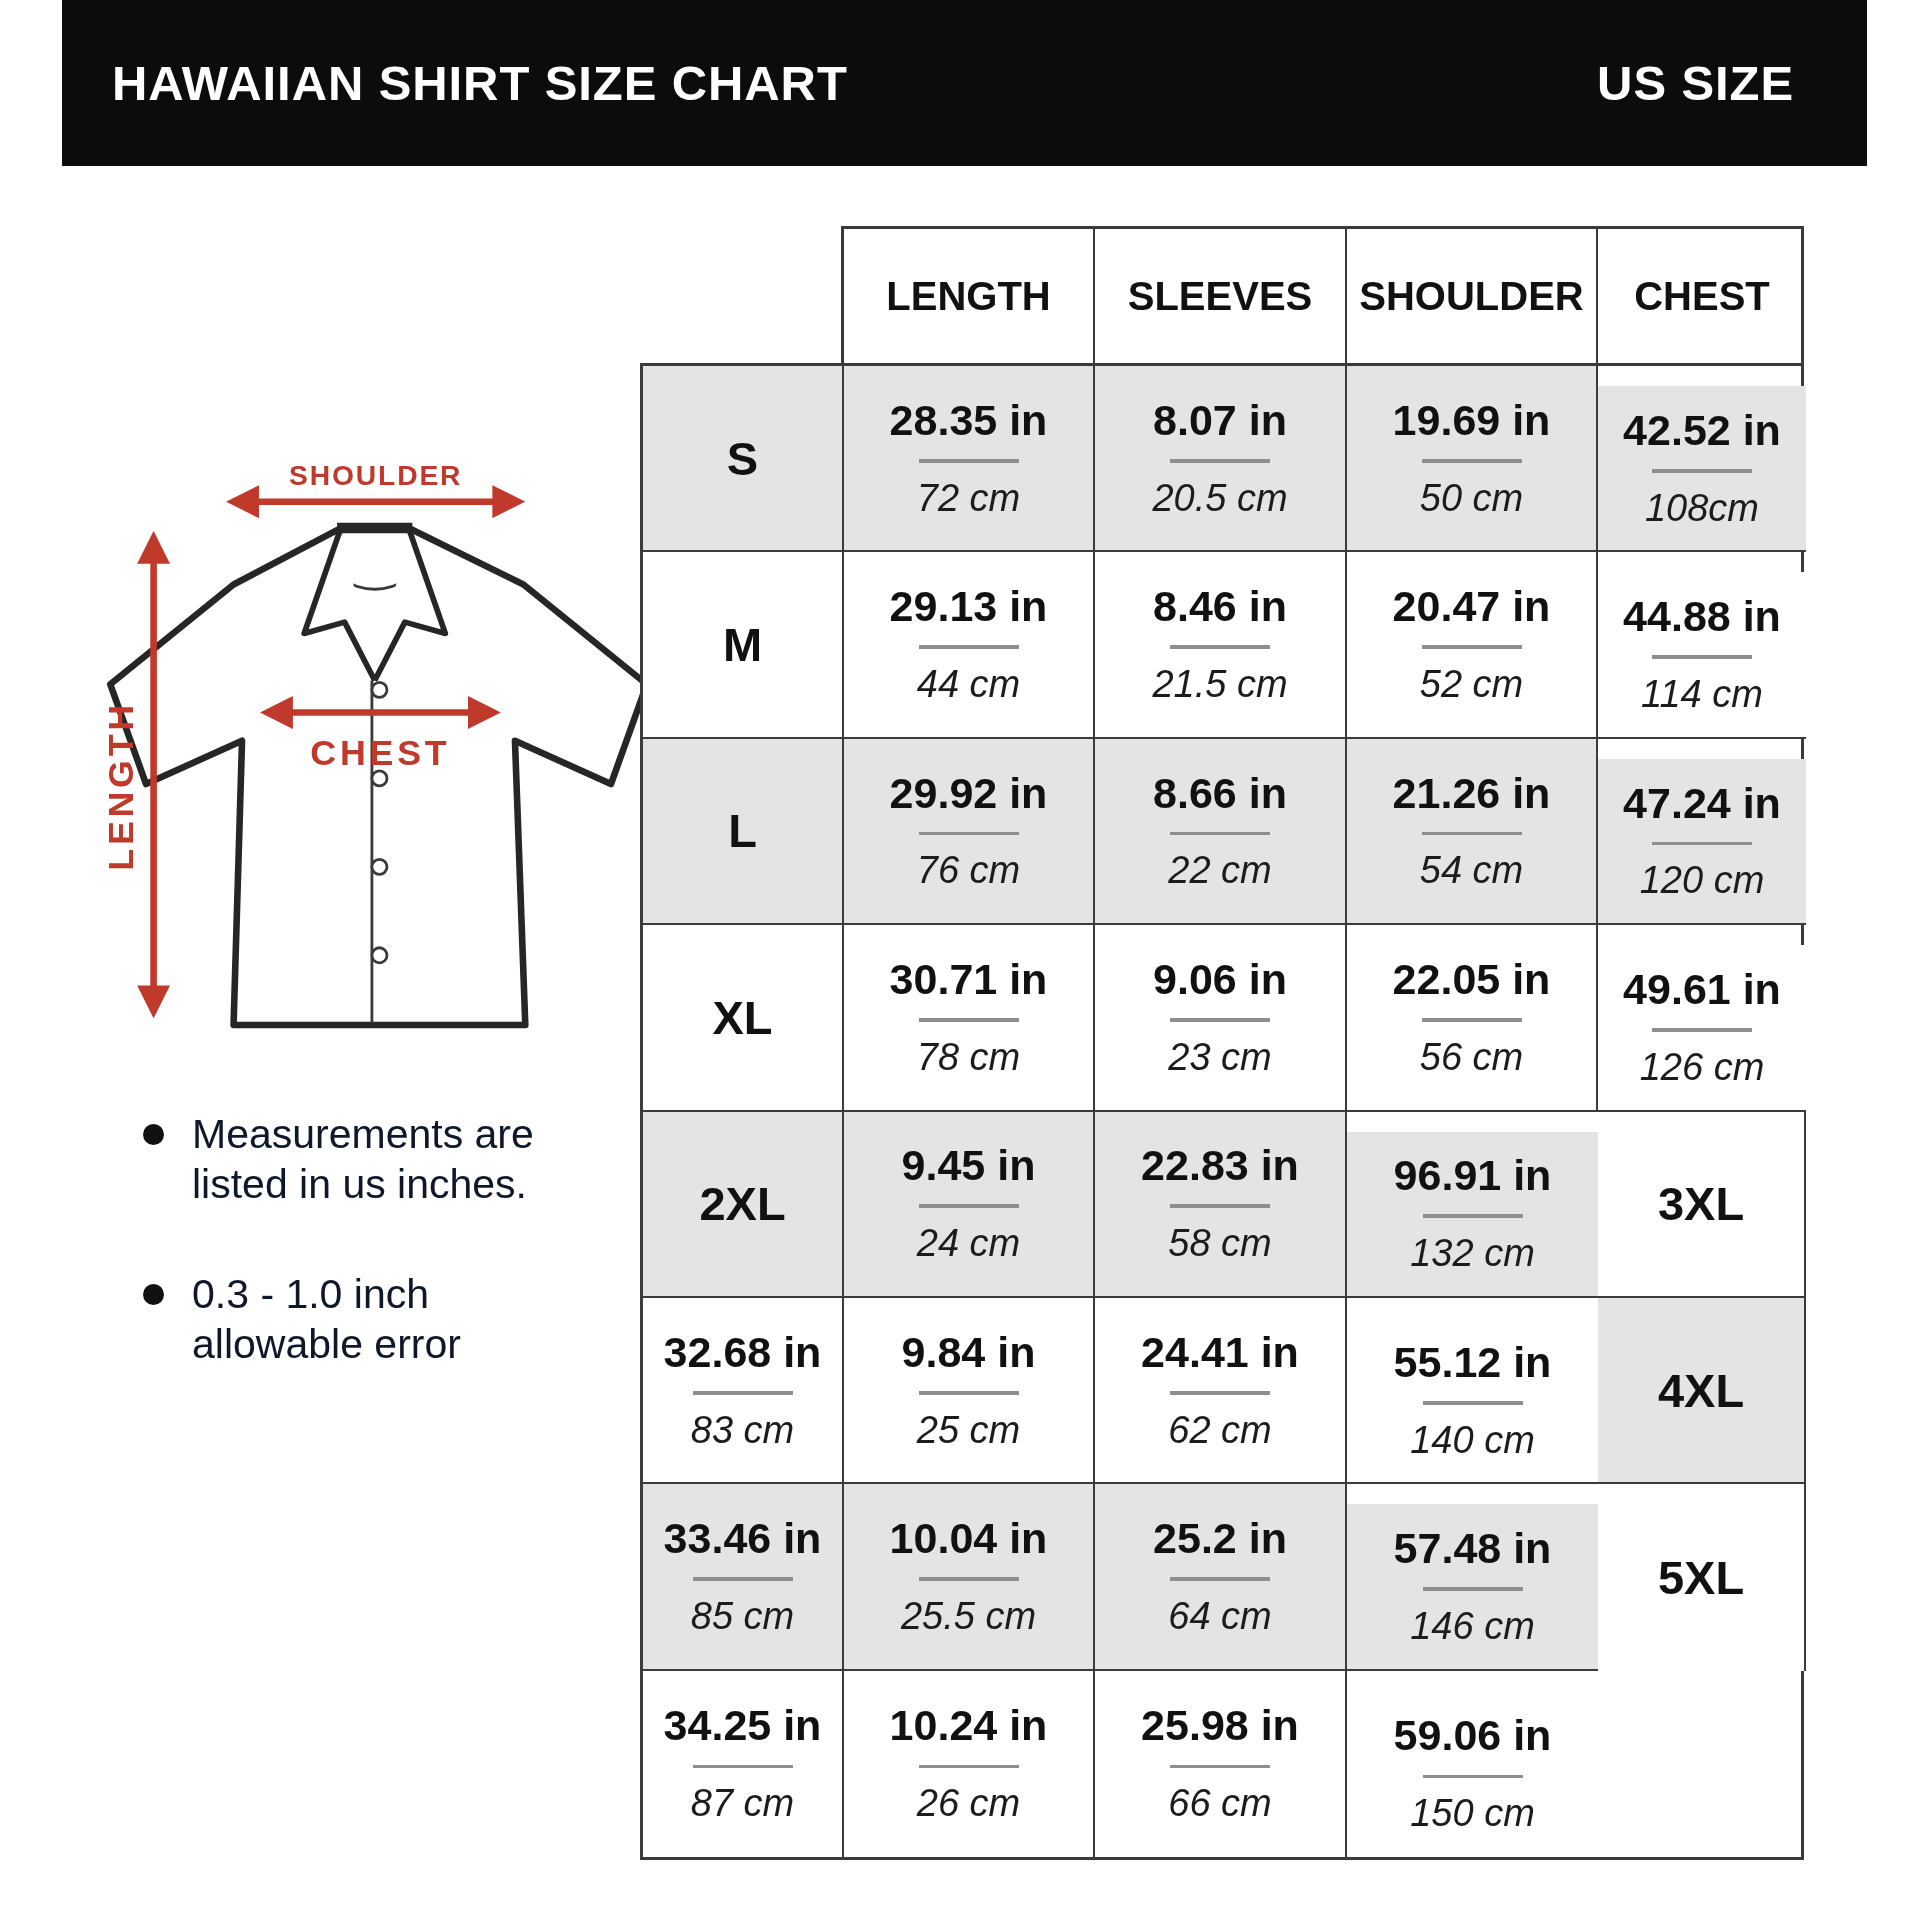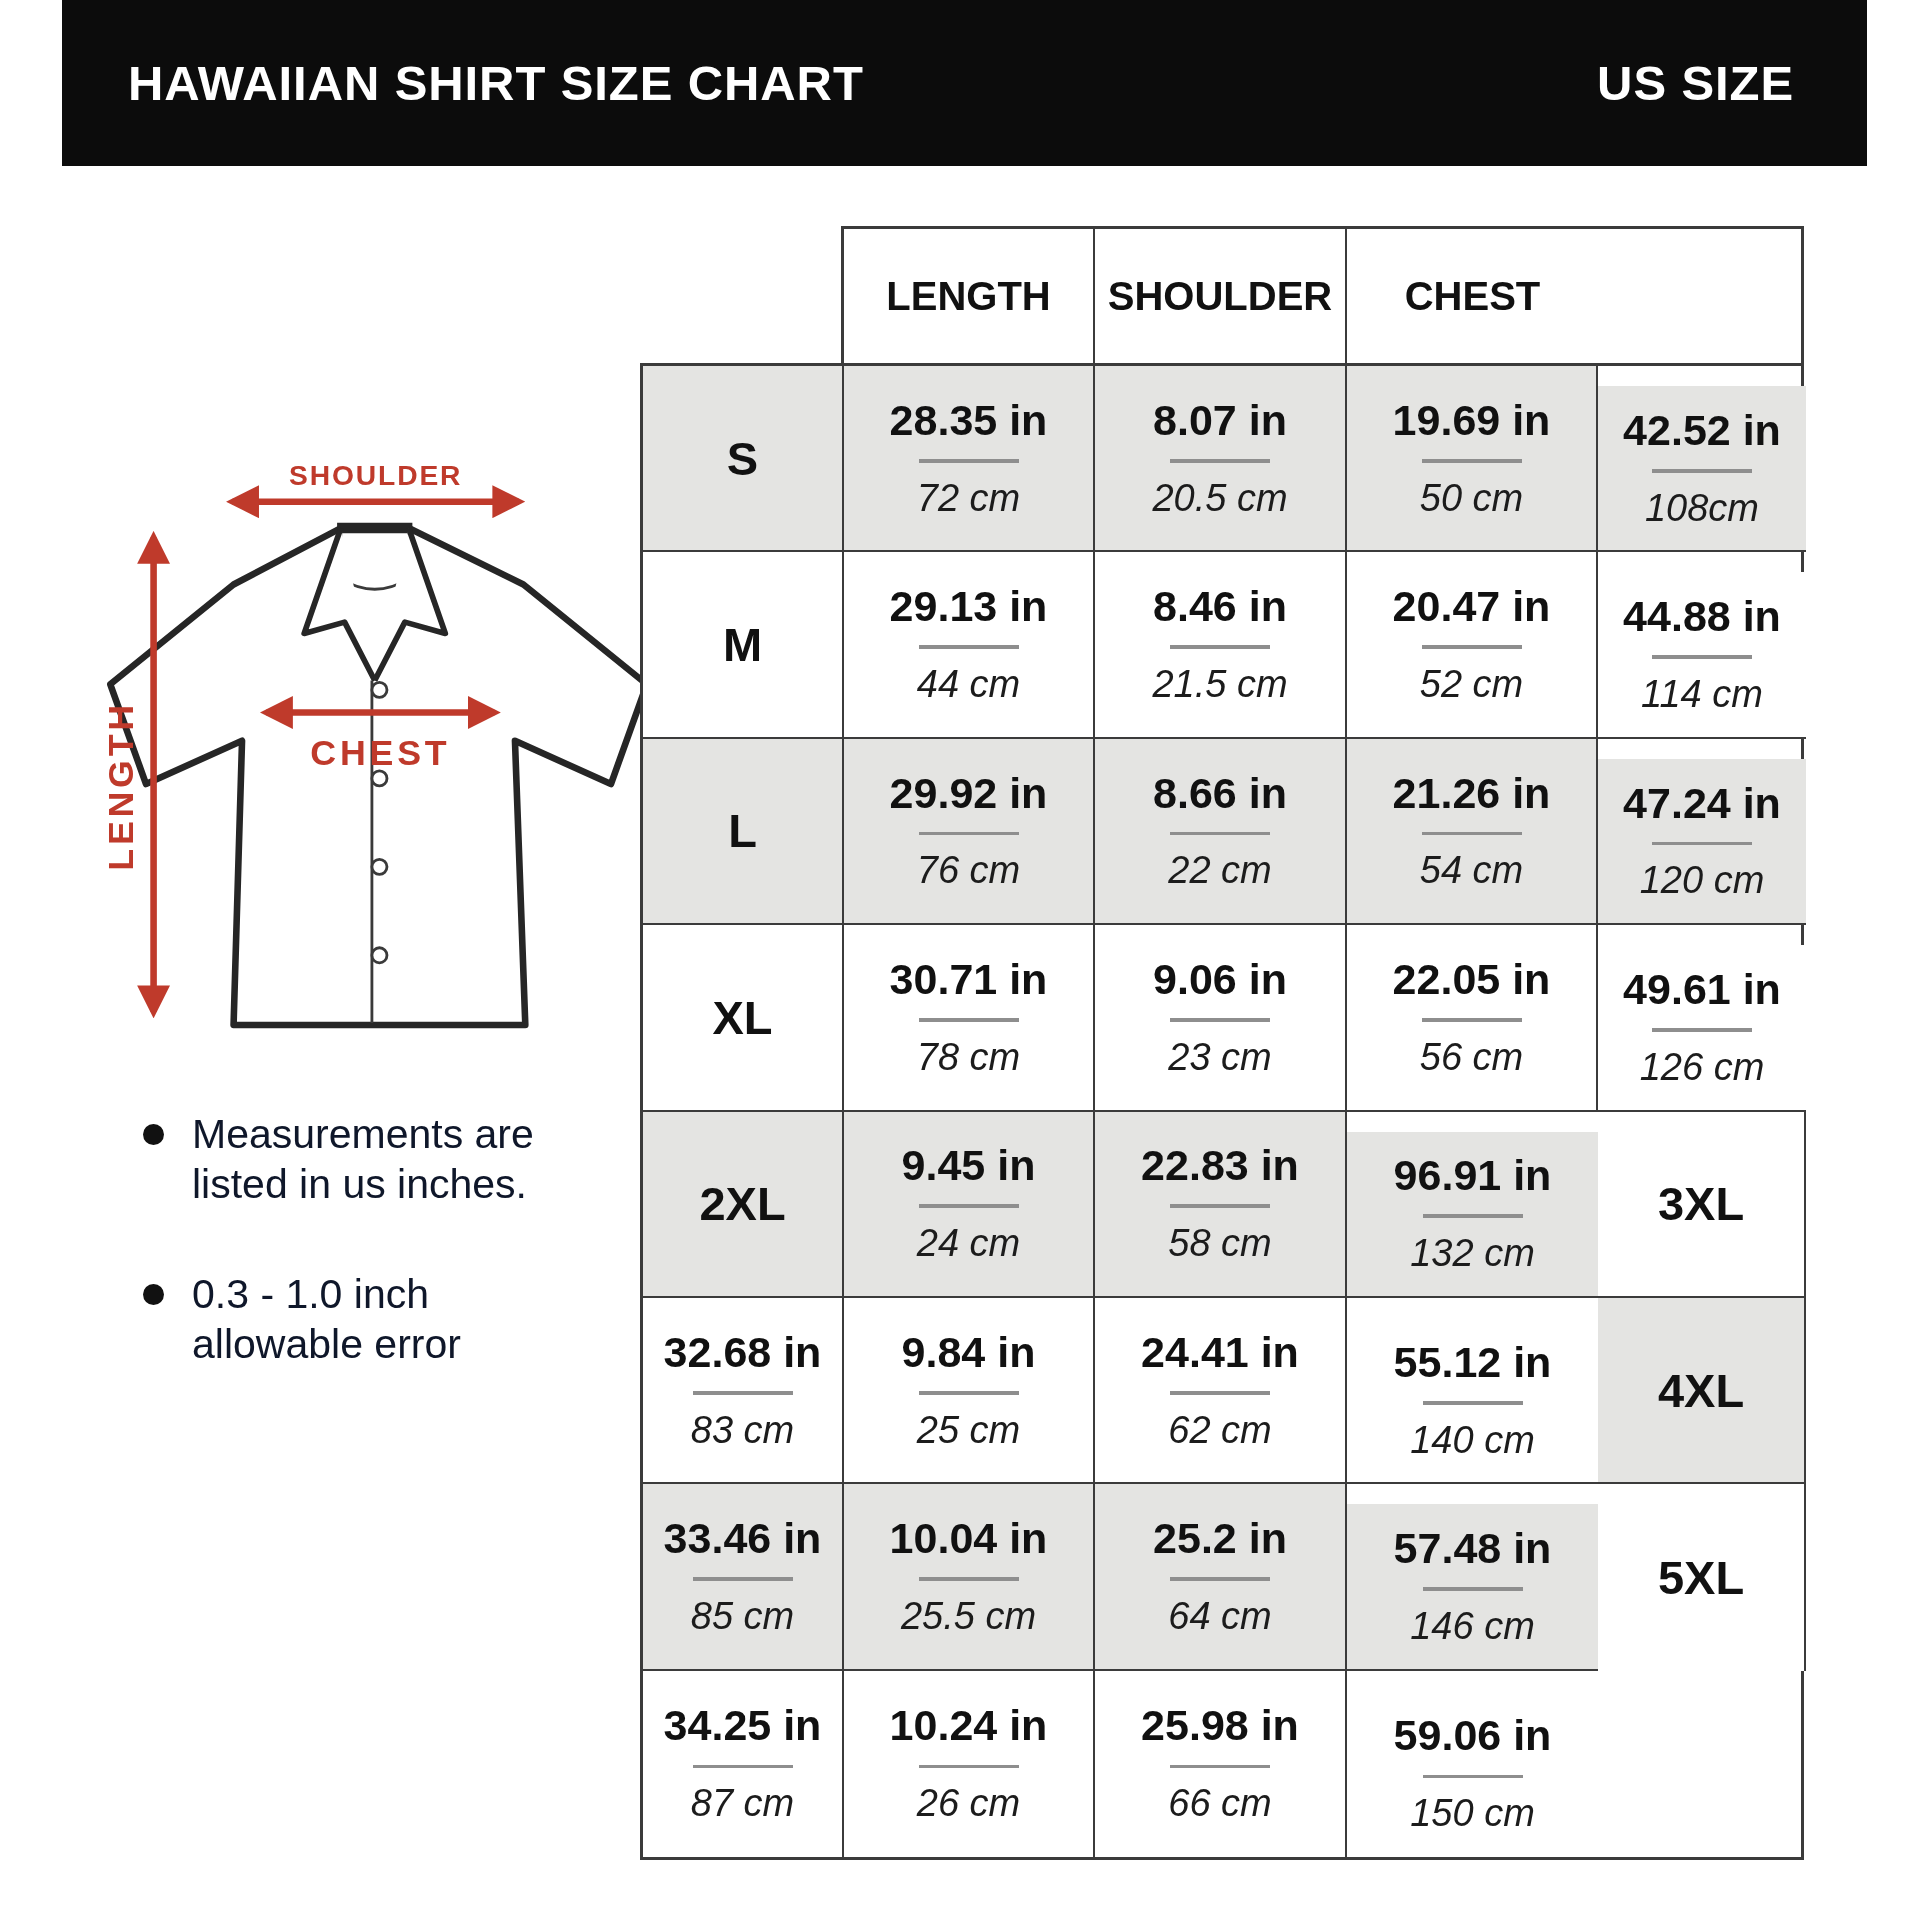--- a/index.html
+++ b/index.html
@@ -8,21 +8,21 @@
     width:1928px;height:1928px;
     background:#ffffff;
     font-family:"Liberation Sans", sans-serif;
     overflow:hidden;
   }
   
   .banner{
     position:absolute;left:62px;top:0;width:1805px;height:166px;
     background:#0c0c0c;
     display:flex;align-items:center;justify-content:space-between;
-    padding:0 73px 0 66px;box-sizing:border-box;
+    padding:0 73px 0 50px;box-sizing:border-box;
   }
   .banner .title,.banner .region{
     color:#ffffff;font-size:49px;font-weight:bold;letter-spacing:0.9px;white-space:nowrap;
   }
   
   .diagram{position:absolute;left:80px;top:353px;width:565px;height:687px;}
   
   .notes{position:absolute;left:143px;top:1109px;width:490px;}
   .note{display:flex;margin-bottom:60px;}
   .note .dot{flex:0 0 auto;width:21px;height:21px;border-radius:50%;background:#111;margin:15px 28px 0 0;}
@@ -110,20 +110,21 @@
       <div class="txt">Measurements are listed in us inches.</div>
     </div>
     <div class="note">
       <span class="dot"></span>
       <div class="txt">0.3 - 1.0 inch allowable error</div>
     </div>
   </div>
 
   <div class="thead">
     <div class="hcell">LENGTH</div>
+    <div class="hcell">SLEEVES</div>
     <div class="hcell">SHOULDER</div>
     <div class="hcell">CHEST</div>
   </div>
 
   <div class="tbody">
 
     <div class="cell row-odd">
         <span class="size-label">S</span>
       </div>
     <div class="cell row-odd">

